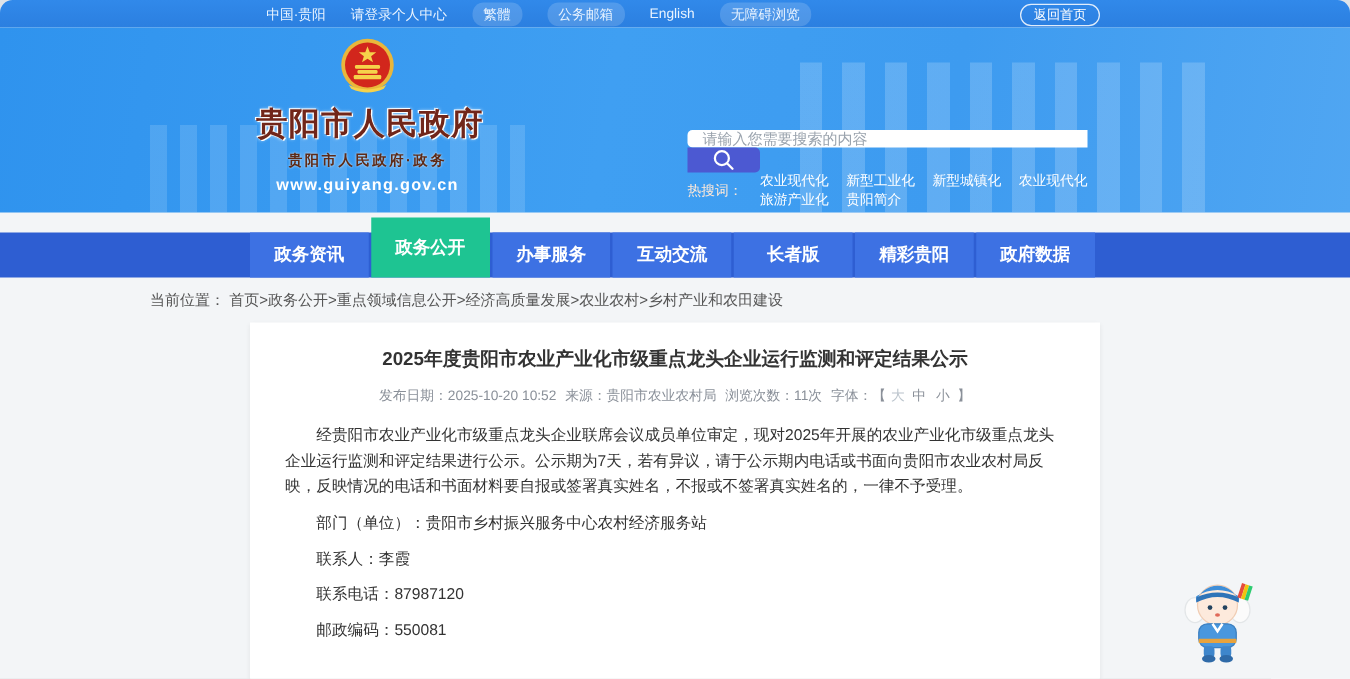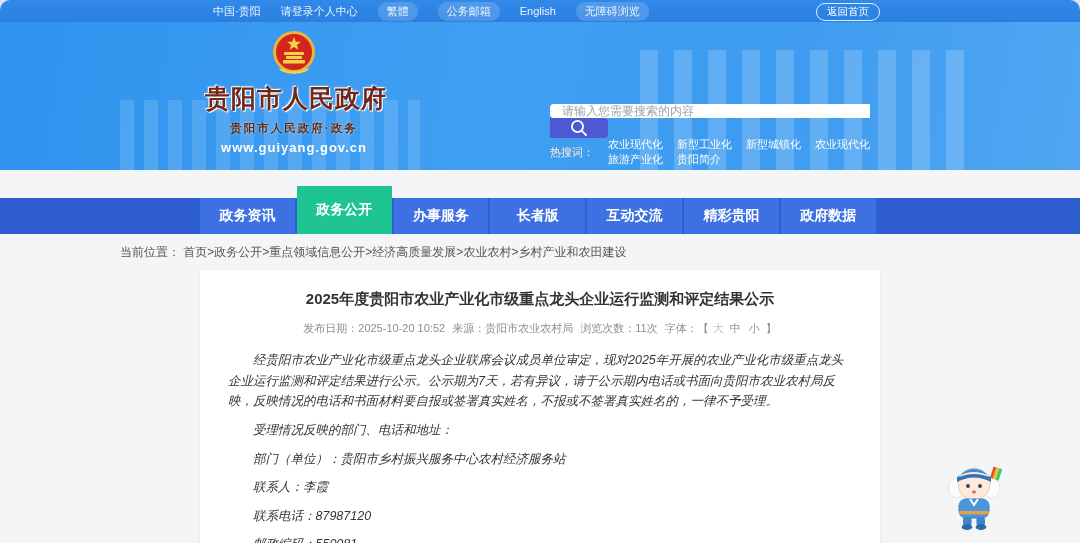--- a/index.html
+++ b/index.html
@@ -51,42 +51,42 @@
   }
   .search-input::placeholder { color:#9aa3ad; }
   .search-btn {
     width:58px; border:none; border-radius:0 4px 4px 0; background:#4c59d2;
     display:flex; align-items:center; justify-content:center; cursor:pointer;
   }
   .hot-row { display:flex; align-items:center; margin-top:9px; font-size:11px;justify-content:space-between; }
   .hot-label { color:#ffe9d8; white-space:nowrap; }
   .hot-link { color:#fff; margin-left:14px; cursor:pointer; white-space:nowrap; }
   
-  .navbar { position:relative; height:64px; }
+  .navbar { position:relative; height:52px; }
   .nav-band { position:absolute; left:0; bottom:0; width:100%; height:36px; background:#2e5ed2; }
   .nav-items { position:absolute; left:200px; bottom:0; display:flex; gap:2px; align-items:flex-end; height:48px; }
   .nav-item {
     width:94.8px; height:36px; background:#3d71e3; color:#fff; font-size:14px; font-weight:bold;
     display:flex; align-items:center; justify-content:center; cursor:pointer; white-space:nowrap;
   }
   .nav-item.active { height:48px; background:#1ec492; }
   
   .breadcrumb { padding:10px 0 9px 120px; font-size:12px; color:#555; }
   .breadcrumb .path { color:#555; }
   
   .card {
     margin:0 200px; width:680px; background:#fff; min-height:400px;
     box-shadow:0 1px 4px rgba(0,0,0,.07); padding:20px 28px 30px 28px;
   }
   .article-title { text-align:center; font-size:15px; font-weight:bold; color:#333; }
   .meta { margin-top:12px; text-align:center; font-size:11px; color:#8a9099; }
   .meta span { margin:0 2px; }
   .meta .fs-big { color:#bcc5cd; cursor:pointer; }
   .meta .fs-mid,.meta .fs-small { color:#8a9099; cursor:pointer; margin:0 4px; }
-  .body-text { margin-top:14px;font-style:italic; }
+  .body-text { margin-top:14px; }
   .body-text p {
     font-size:12.5px; color:#333; line-height:1.65; text-indent:2em; margin-bottom:8px;
   }
   
   .mascot { position:absolute; right:76px; top:453px; }
 </style>
 </head>
 <body>
 
 <div class="page">
@@ -138,22 +138,22 @@
       </div>
     </div>
   </div>
 
   <div class="navbar">
     <div class="nav-band"></div>
     <div class="nav-items" id="nav-items">
         <div class="nav-item">政务资讯</div>
         <div class="nav-item active">政务公开</div>
         <div class="nav-item">办事服务</div>
+        <div class="nav-item">互动交流</div>
         <div class="nav-item">长者版</div>
-        <div class="nav-item">互动交流</div>
         <div class="nav-item">精彩贵阳</div>
         <div class="nav-item">政府数据</div>
       </div>
   </div>
 
   <div class="breadcrumb">
     <span>当前位置：</span>
     <span class="path">首页&gt;政务公开&gt;重点领域信息公开&gt;经济高质量发展&gt;农业农村&gt;乡村产业和农田建设</span>
   </div>
 
@@ -161,21 +161,20 @@
     <div class="article-title">2025年度贵阳市农业产业化市级重点龙头企业运行监测和评定结果公示</div>
     <div class="meta">
       <span>发布日期：2025-10-20 10:52</span>
       <span>来源：贵阳市农业农村局</span>
       <span>浏览次数：11次</span>
       <span>字体：【</span><span class="fs-big">大</span><span class="fs-mid">中</span><span class="fs-small">小</span><span>】</span>
     </div>
 
     <div class="body-text" id="body-text">
         <p>经贵阳市农业产业化市级重点龙头企业联席会议成员单位审定，现对2025年开展的农业产业化市级重点龙头企业运行监测和评定结果进行公示。公示期为7天，若有异议，请于公示期内电话或书面向贵阳市农业农村局反映，反映情况的电话和书面材料要自报或签署真实姓名，不报或不签署真实姓名的，一律不予受理。</p>
-        <p>受理情况反映的部门、电话和地址：</p>
         <p>部门（单位）：贵阳市乡村振兴服务中心农村经济服务站</p>
         <p>联系人：李霞</p>
         <p>联系电话：87987120</p>
         <p>邮政编码：550081</p>
       </div>
 
   </div>
 
   <svg class="mascot" width="60" height="78" viewBox="0 0 60 78">
     <ellipse cx="12" cy="35" rx="8" ry="10" fill="#fbfbfb" stroke="#e3e6e8"></ellipse>

